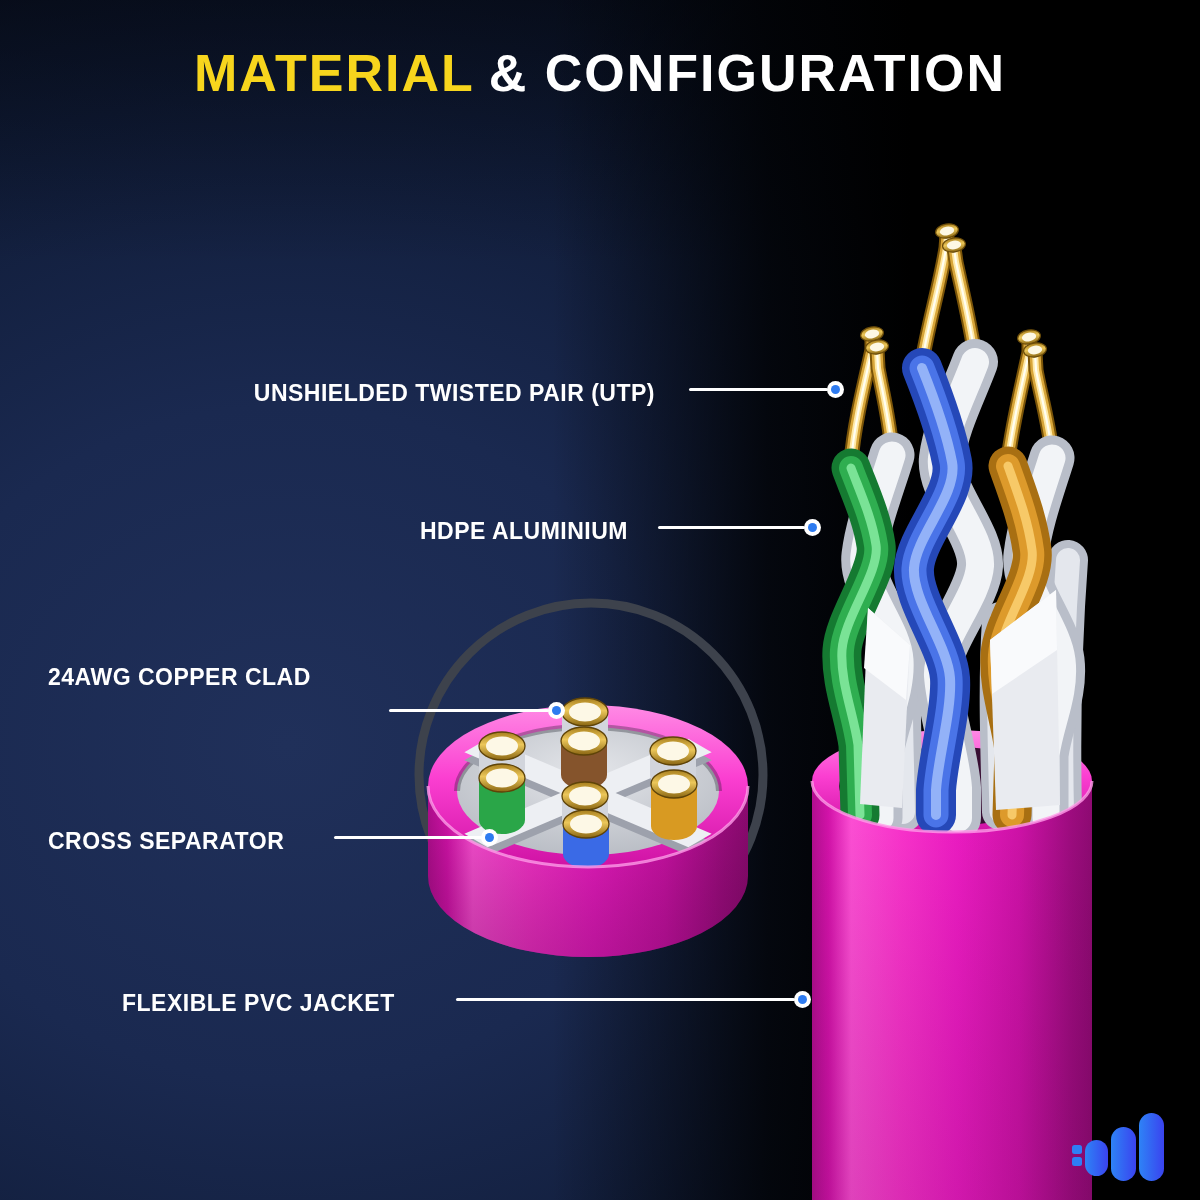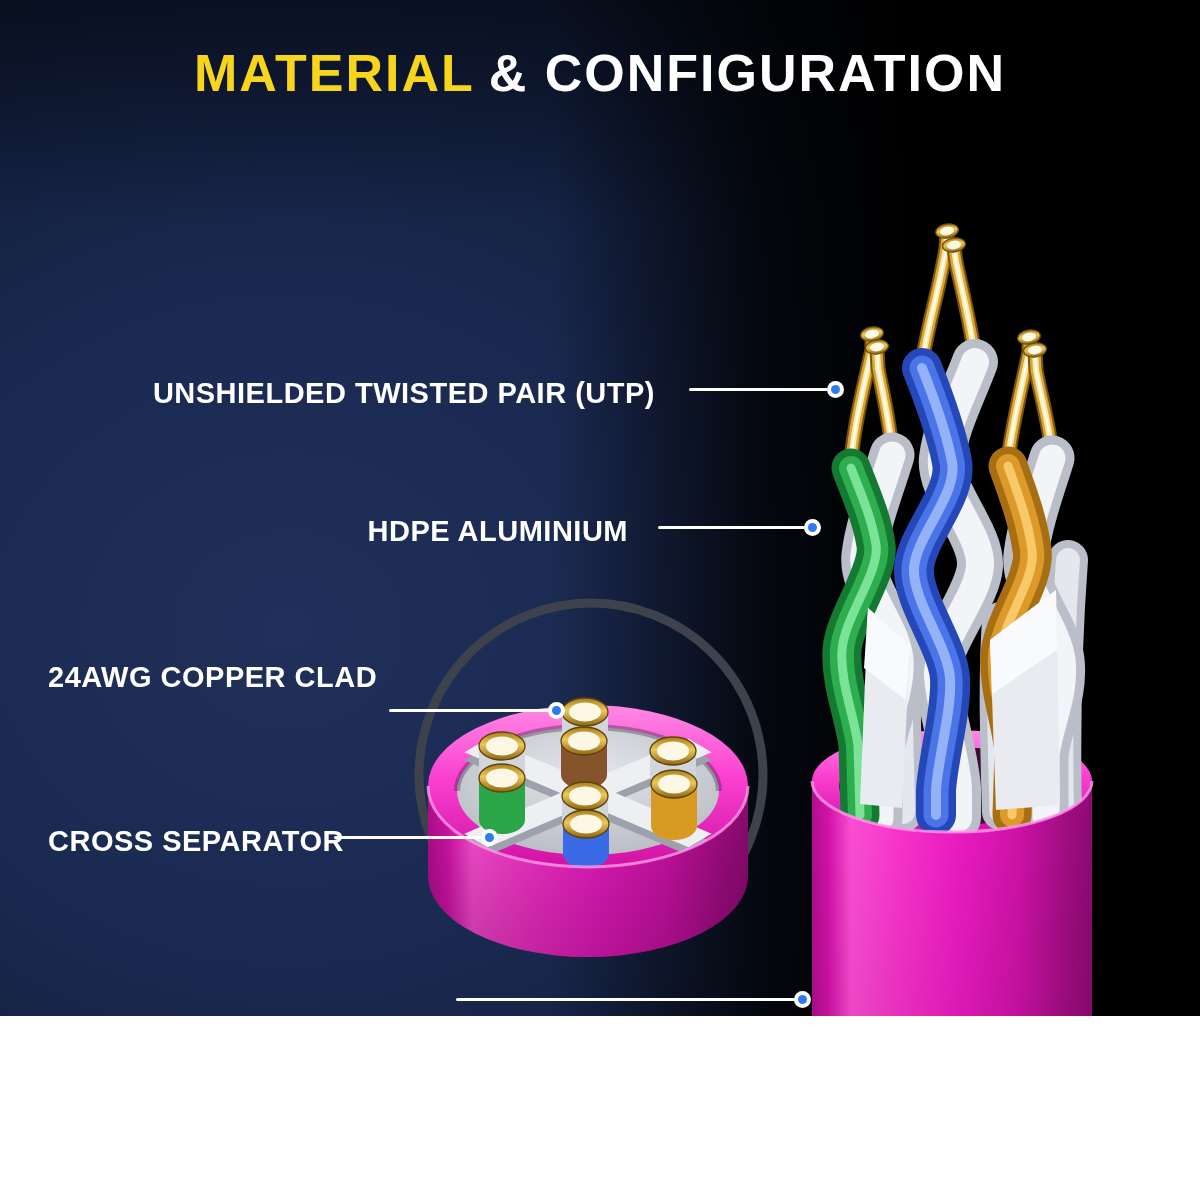--- a/index.html
+++ b/index.html
@@ -1,28 +1,28 @@
 <!DOCTYPE html>
 <html><head>
 <meta charset="utf-8">
 <style>
   html,body{margin:0;padding:0;}
-  #stage{position:relative;width:1200px;height:1016px;overflow:hidden;
+  #stage{position:relative;width:1200px;height:1200px;overflow:hidden;
     font-family:"Liberation Sans",sans-serif;
     background:
       linear-gradient(90deg, rgba(0,0,0,0) 0%, rgba(0,0,0,0) 46%, rgba(1,2,4,0.85) 64%, #000 76%),
       linear-gradient(180deg, rgba(2,3,8,0.5) 0%, rgba(2,3,8,0) 22%),
       radial-gradient(1500px 1300px at 24% 62%, #20305a 0%, #1a2950 26%, #101c38 50%, #081020 72%, #03050f 100%);
   }
   .art{position:absolute;left:0;top:0;}
   .title{position:absolute;left:0;top:47px;width:1200px;text-align:center;
     font-size:52px;font-weight:bold;letter-spacing:2px;line-height:52px;white-space:nowrap;}
   .title .t-hl{color:#F7D51D;}
   .title .t-rest{color:#FFFFFF;margin-left:14px;}
-  .lbl{position:absolute;color:#fff;font-size:29px;font-weight:bold;letter-spacing:0.5px;line-height:34px;white-space:nowrap;}
+  .lbl{position:absolute;color:#fff;font-size:23px;font-weight:bold;letter-spacing:0.5px;line-height:34px;white-space:nowrap;}
   .line{position:absolute;height:3px;background:#fff;border-radius:2px;}
   .dot{position:absolute;width:17px;height:17px;border-radius:50%;background:#fff;}
   .dot i{position:absolute;left:3.75px;top:3.75px;width:9.5px;height:9.5px;border-radius:50%;background:#2E7BF0;display:block;}
   .lbl-utp{top:376px;right:545px;}
   .line-utp{left:689px;top:388px;width:139px;}
   .dot-utp{left:827px;top:381px;}
   .lbl-hdpe{top:514px;right:572px;}
   .line-hdpe{left:658px;top:526px;width:147px;}
   .dot-hdpe{left:804px;top:519px;}
   .lbl-awg{top:660px;left:48px;}
@@ -288,20 +288,21 @@
 <span class="dot dot-awg">
       <i></i>
     </span>
 
 <span class="lbl lbl-cross">CROSS SEPARATOR</span>
 <span class="line line-cross"></span>
 <span class="dot dot-cross">
       <i></i>
     </span>
 
+<span class="lbl lbl-jacket">FLEXIBLE PVC JACKET</span>
 <span class="line line-jacket"></span>
 <span class="dot dot-jacket">
       <i></i>
     </span>
 
 <svg class="logo" width="110" height="90" viewBox="0 0 110 90">
   <defs>
     <linearGradient id="logoG" x1="0" y1="0" x2="1" y2="0">
       <stop offset="0" stop-color="#2e83f6"></stop>
           <stop offset="1" stop-color="#3a43ef"></stop>

